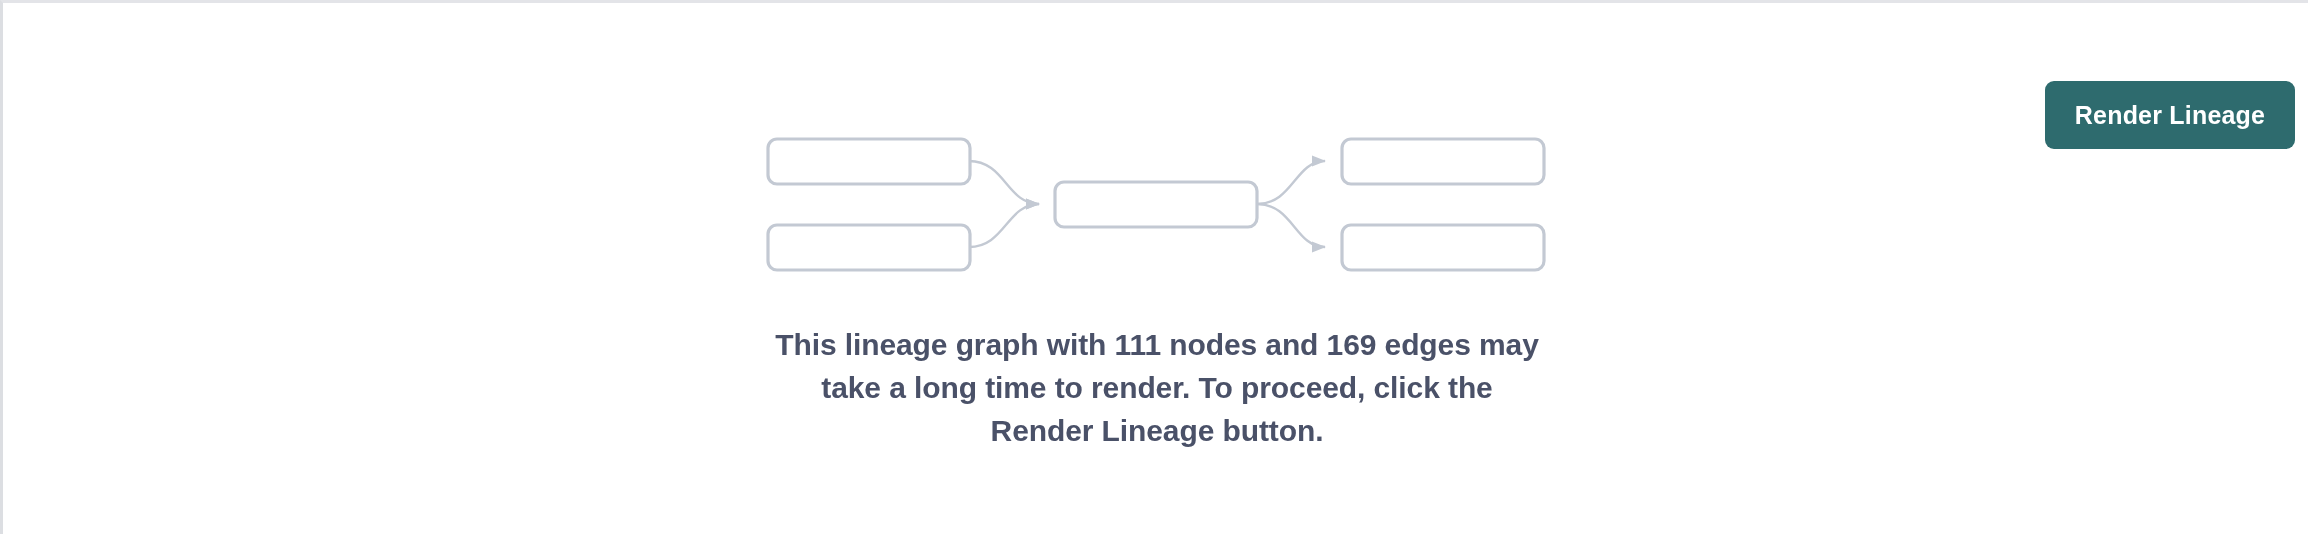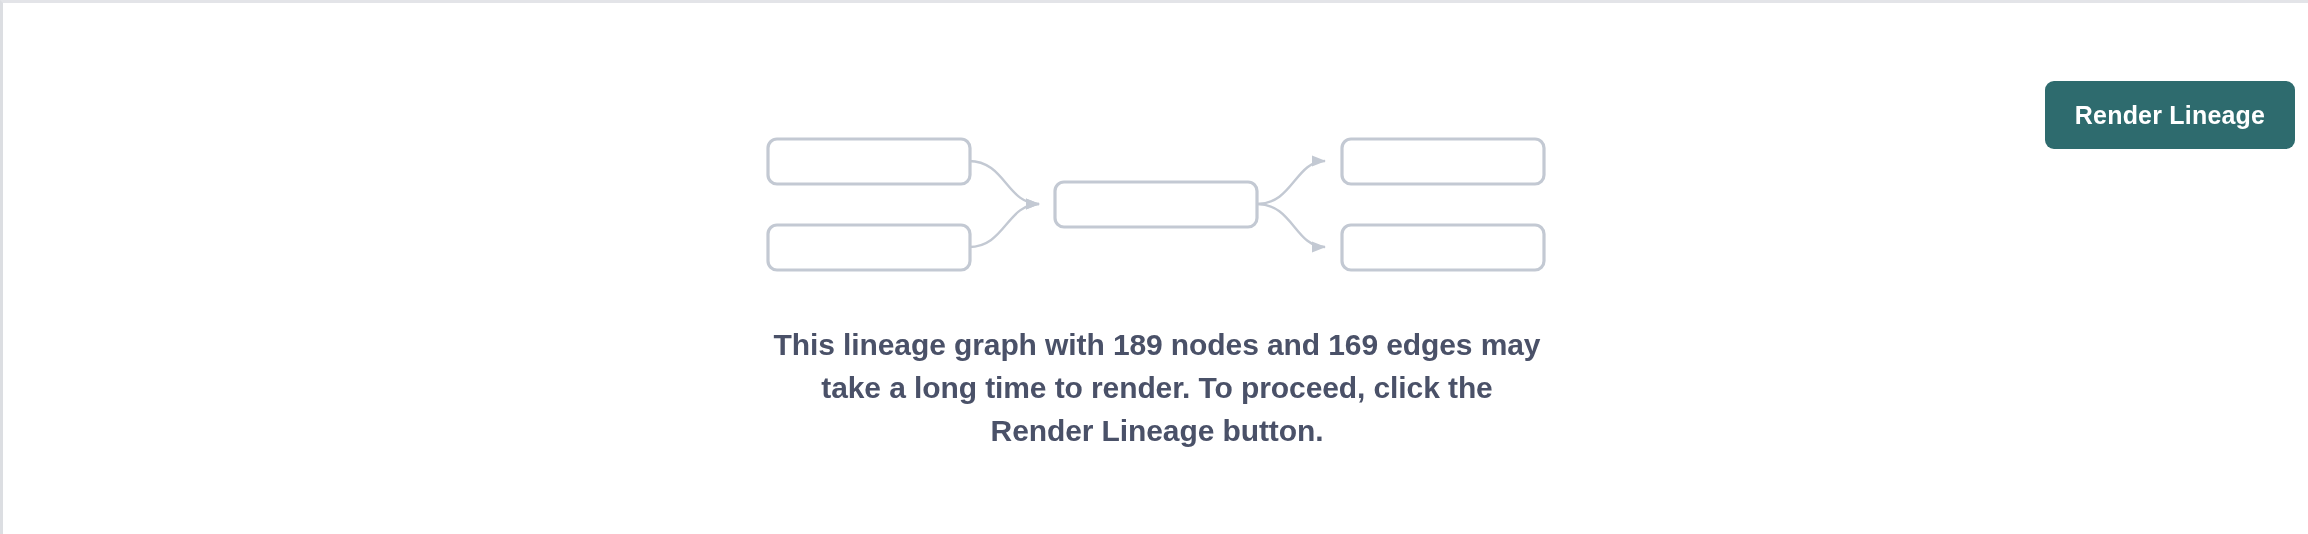--- a/index.html
+++ b/index.html
@@ -102,16 +102,16 @@
 
       <rect x="11" y="18" width="202" height="45" rx="9" ry="9" fill="#ffffff" stroke="#c3c9d3" stroke-width="3.2"></rect>
       <rect x="11" y="104" width="202" height="45" rx="9" ry="9" fill="#ffffff" stroke="#c3c9d3" stroke-width="3.2"></rect>
       <rect x="298" y="61" width="202" height="45" rx="9" ry="9" fill="#ffffff" stroke="#c3c9d3" stroke-width="3.2"></rect>
       <rect x="585" y="18" width="202" height="45" rx="9" ry="9" fill="#ffffff" stroke="#c3c9d3" stroke-width="3.2"></rect>
       <rect x="585" y="104" width="202" height="45" rx="9" ry="9" fill="#ffffff" stroke="#c3c9d3" stroke-width="3.2"></rect>
     </svg>
   </div>
 
   <div class="message">
-    <span class="message-inner">This lineage graph with 189 nodes and 169 edges may take a long time to render. To proceed, click the Render Lineage button.</span>
+    <span class="message-inner">This lineage graph with 111 nodes and 169 edges may take a long time to render. To proceed, click the Render Lineage button.</span>
   </div>
 
 </div>
 
 </body></html>

